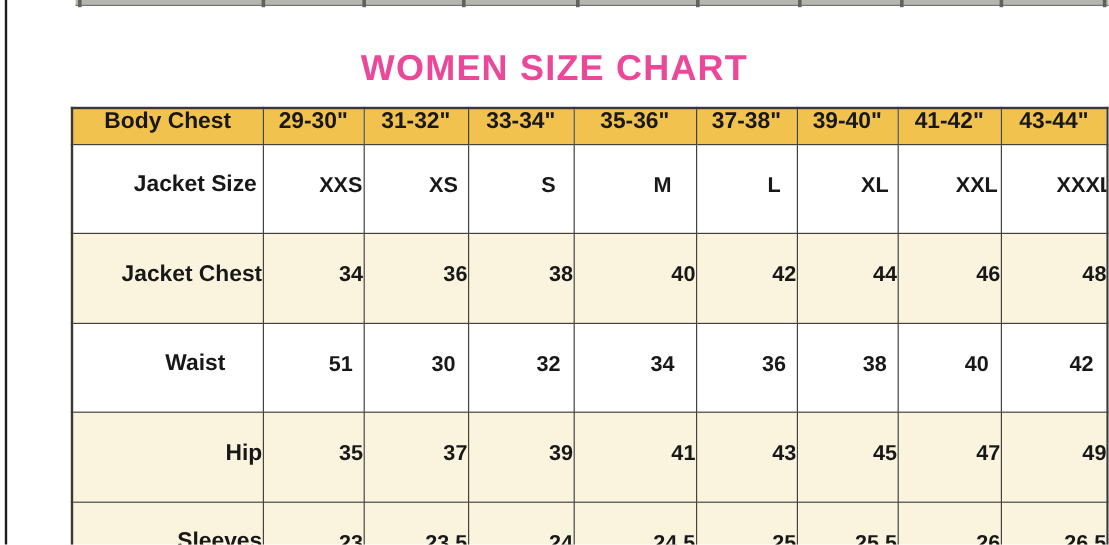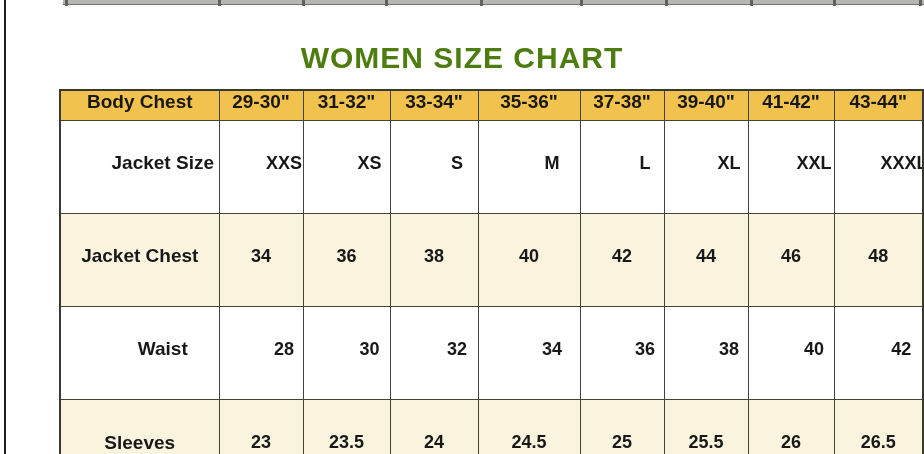--- a/index.html
+++ b/index.html
@@ -43,21 +43,21 @@
   }
   .chart-title {
     position: absolute;
     left: 0;
     top: 41px;
     width: 924px;
     text-align: center;
     font-size: 30px;
     font-weight: bold;
     letter-spacing: 1px;
-    color: #4d7c0f;
+    color: #ec4899;
   }
   table.size-table {
     position: absolute;
     left: 59px;
     top: 89px;
     width: 863px;
     height: 406px;
     border-collapse: collapse;
     table-layout: fixed;
     box-shadow: 2px 2px 0 #aaa8a0;
@@ -80,21 +80,21 @@
     background: #f2c24f;
     font-size: 19px;
   }
   td.row-label {
     font-size: 19px;
   }
   td.data-cell {
     font-size: 18px;
   }
   tr.row-white td { background: #ffffff; padding-left: 46px; }
-  tr.row-cream td { background: #faf4df; }
+  tr.row-cream td { background: #faf4df; text-align: right; }
 </style>
 </head>
 <body>
 
 <div class="page">
 
   <div class="left-rule"></div>
 
   <div class="top-strip">
     <div class="tick" style="left:2px"></div>
@@ -154,28 +154,39 @@
           <td class="data-cell">36</td>
           <td class="data-cell">38</td>
           <td class="data-cell">40</td>
           <td class="data-cell">42</td>
           <td class="data-cell">44</td>
           <td class="data-cell">46</td>
           <td class="data-cell">48</td>
         </tr>
         <tr class="row-white">
           <td class="row-label">Waist</td>
-          <td class="data-cell">28</td>
+          <td class="data-cell">51</td>
           <td class="data-cell">30</td>
           <td class="data-cell">32</td>
           <td class="data-cell">34</td>
           <td class="data-cell">36</td>
           <td class="data-cell">38</td>
           <td class="data-cell">40</td>
           <td class="data-cell">42</td>
+        </tr>
+        <tr class="row-cream">
+          <td class="row-label">Hip</td>
+          <td class="data-cell">35</td>
+          <td class="data-cell">37</td>
+          <td class="data-cell">39</td>
+          <td class="data-cell">41</td>
+          <td class="data-cell">43</td>
+          <td class="data-cell">45</td>
+          <td class="data-cell">47</td>
+          <td class="data-cell">49</td>
         </tr>
         <tr class="row-cream">
           <td class="row-label">Sleeves</td>
           <td class="data-cell">23</td>
           <td class="data-cell">23.5</td>
           <td class="data-cell">24</td>
           <td class="data-cell">24.5</td>
           <td class="data-cell">25</td>
           <td class="data-cell">25.5</td>
           <td class="data-cell">26</td>

